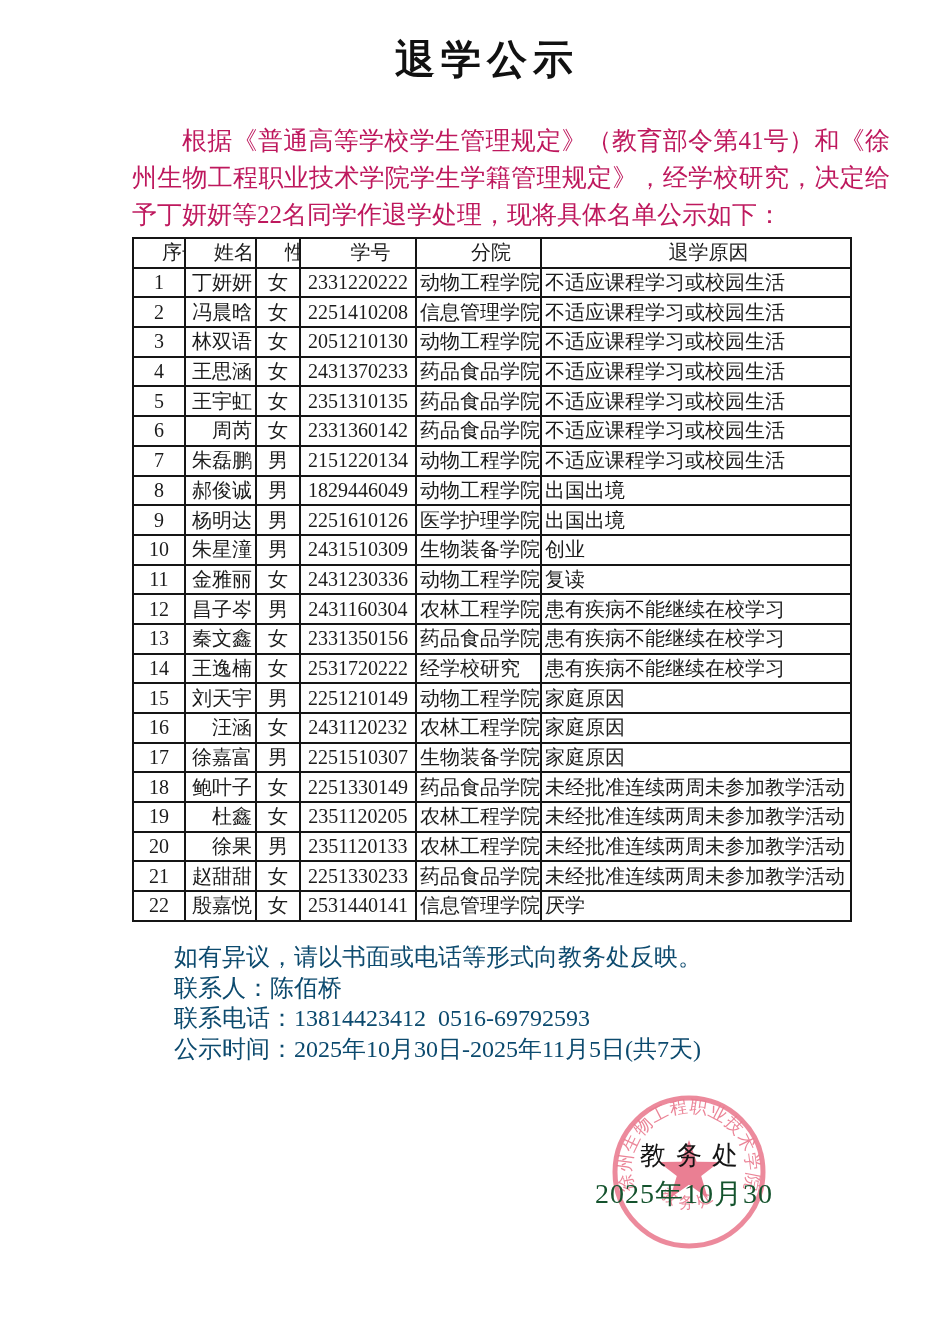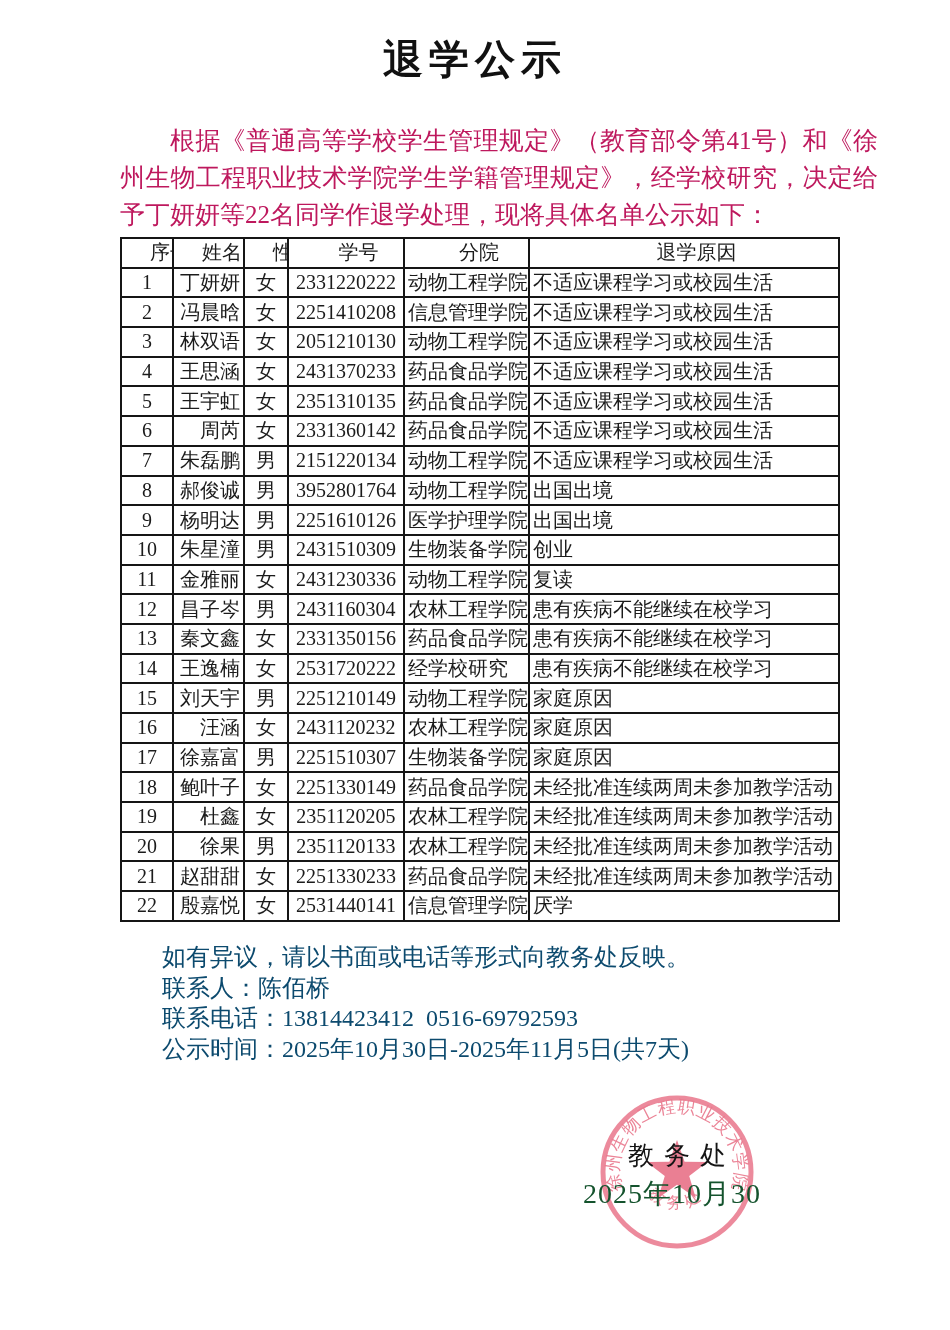--- a/index.html
+++ b/index.html
@@ -4,21 +4,21 @@
 <style>
   html,body{margin:0;padding:0;}
   body{
     width:950px;height:1330px;
     background:#ffffff;
     position:relative;
     overflow:hidden;
     font-family:"Liberation Serif","DejaVu Serif",serif;
     color:#1c1c1c;
   }
-  .page{position:absolute;inset:0;}
+  .page{position:absolute;inset:0;margin-left:12px;}
   .doc-title{
     position:absolute;top:32px;left:0;width:950px;
     text-align:center;
     font-size:40px;font-weight:900;letter-spacing:6px;
     color:#111;
   }
   .intro{
     position:absolute;top:122px;left:120px;width:758px;
     font-size:25px;line-height:37px;
     text-indent:2em;
@@ -151,21 +151,21 @@
           <td class="c-name">朱磊鹏</td>
           <td class="c-sex">男</td>
           <td class="c-sid">2151220134</td>
           <td class="c-college">动物工程学院</td>
           <td class="c-reason">不适应课程学习或校园生活</td>
         </tr>
         <tr>
           <td class="c-idx">8</td>
           <td class="c-name">郝俊诚</td>
           <td class="c-sex">男</td>
-          <td class="c-sid">3952801764</td>
+          <td class="c-sid">1829446049</td>
           <td class="c-college">动物工程学院</td>
           <td class="c-reason">出国出境</td>
         </tr>
         <tr>
           <td class="c-idx">9</td>
           <td class="c-name">杨明达</td>
           <td class="c-sex">男</td>
           <td class="c-sid">2251610126</td>
           <td class="c-college">医学护理学院</td>
           <td class="c-reason">出国出境</td>

